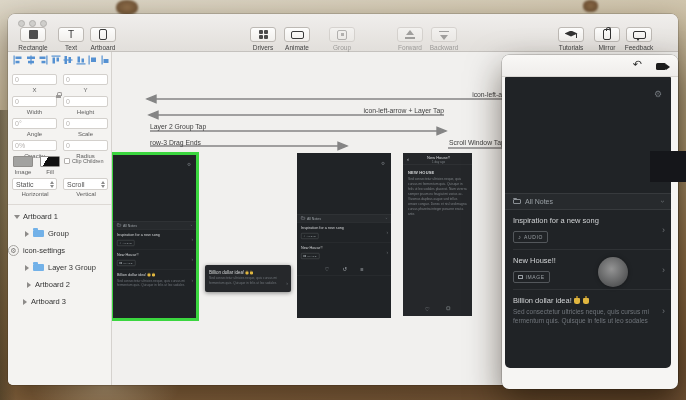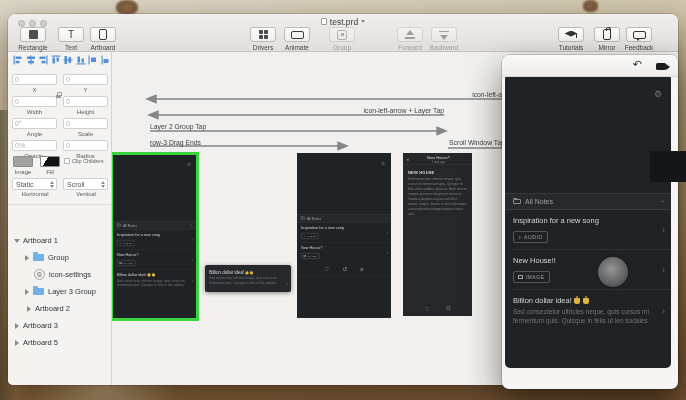--- a/index.html
+++ b/index.html
@@ -70,21 +70,21 @@
   .sw-lbl{position:absolute;font-size:6px;color:#5c5c5c;width:30px;text-align:center;}
   .clipwrap{position:absolute;left:56px;display:flex;align-items:center;gap:2px;}
   .cb{width:6px;height:6px;border:1px solid #b3b0ad;background:#fff;border-radius:1px;}
   .clip-lbl{font-size:5.5px;color:#5c5c5c;white-space:nowrap;}
   .dd{position:absolute;width:45px;height:12px;background:#fff;border:1px solid #d3d0cc;border-radius:2px;
     display:flex;align-items:center;font-size:7px;color:#555;padding-left:3px;}
   .dd .steppers{position:absolute;right:2px;top:1.5px;display:flex;flex-direction:column;gap:1px;}
   .dd .up{border-left:2.5px solid transparent;border-right:2.5px solid transparent;border-bottom:3px solid #8b8b8b;}
   .dd .dn{border-left:2.5px solid transparent;border-right:2.5px solid transparent;border-top:3px solid #8b8b8b;}
   .sb-div{position:absolute;left:0;right:0;top:152px;height:1px;background:#ddd9d5;}
-  .tree{position:absolute;left:0;right:1px;top:156px;margin-top:24px;}
+  .tree{position:absolute;left:0;right:1px;top:156px;}
   .trow{position:relative;height:17px;display:flex;align-items:center;font-size:7.5px;color:#333;}
   .disc{width:0;height:0;border-top:3px solid transparent;border-bottom:3px solid transparent;border-left:4.5px solid #8d8b89;margin-right:4px;}
   .disc.open{transform:rotate(90deg);}
   .folder{position:relative;width:11px;height:7.5px;background:#72b1e8;border-radius:1px;margin-right:4px;}
   .folder::before{content:"";position:absolute;left:0;top:-2px;width:4.5px;height:2.5px;background:#72b1e8;border-radius:1px 1px 0 0;}
   .gearwrap{width:11px;height:11px;border:1px solid #a5a3a0;border-radius:50%;display:flex;align-items:center;justify-content:center;margin-right:4px;}
   .gearwrap span{font-size:7px;color:#7a7876;line-height:1;}
 
   
   .canvas{position:absolute;left:104px;top:38px;right:0;bottom:0;background:#f1f0ee;overflow:hidden;border-radius:0 0 5px 0;}
@@ -161,25 +161,20 @@
   <div class="fig fig1"></div>
   <div class="fig fig2"></div>
 
   <div class="window">
     <div class="chrome">
       <div class="traffic">
         <span class="tl"></span>
         <span class="tl"></span>
         <span class="tl"></span>
       </div>
-      <div class="win-title">
-        <span class="doc-ic"></span>
-        <span>test.prd</span>
-        <span class="tchev"></span>
-      </div>
 
       <div class="tbtn" style="left:6px">
         <div class="box">
             <span class="ic-rect"></span>
           </div>
         <div class="lbl">Rectangle</div>
       </div>
       <div class="tbtn" style="left:44px">
         <div class="box">
             <span class="ic-T">T</span>
@@ -358,42 +353,38 @@
       <div class="tree">
         <div class="trow" style="padding-left:7px">
           <span class="disc open"></span>
           <span>Artboard 1</span>
         </div>
         <div class="trow" style="padding-left:17px">
           <span class="disc"></span>
           <span class="folder"></span>
           <span>Group</span>
         </div>
-        <div class="trow" style="padding-left:26px">
+        <div class="trow" style="">
           <span class="gearwrap">
               <span>⚙</span>
             </span>
           <span>icon-settings</span>
         </div>
         <div class="trow" style="padding-left:17px">
           <span class="disc"></span>
           <span class="folder"></span>
           <span>Layer 3 Group</span>
         </div>
         <div class="trow" style="padding-left:19px">
           <span class="disc"></span>
           <span>Artboard 2</span>
         </div>
-        <div class="trow" style="padding-left:7px">
+        <div class="trow" style="padding-left:15px">
           <span class="disc"></span>
           <span>Artboard 3</span>
-        </div>
-        <div class="trow" style="padding-left:7px">
-          <span class="disc"></span>
-          <span>Artboard 5</span>
         </div>
       </div>
     </div>
 
     <div class="canvas">
       <svg class="arrows" width="566" height="333" viewBox="0 0 566 333">
         <g stroke="#858585" stroke-width="1.4" fill="#858585">
           <line x1="42" y1="47" x2="562" y2="47"></line>
             <polygon points="35,47 44,43.2 44,50.8"></polygon>
           <line x1="44" y1="63" x2="332" y2="63"></line>

